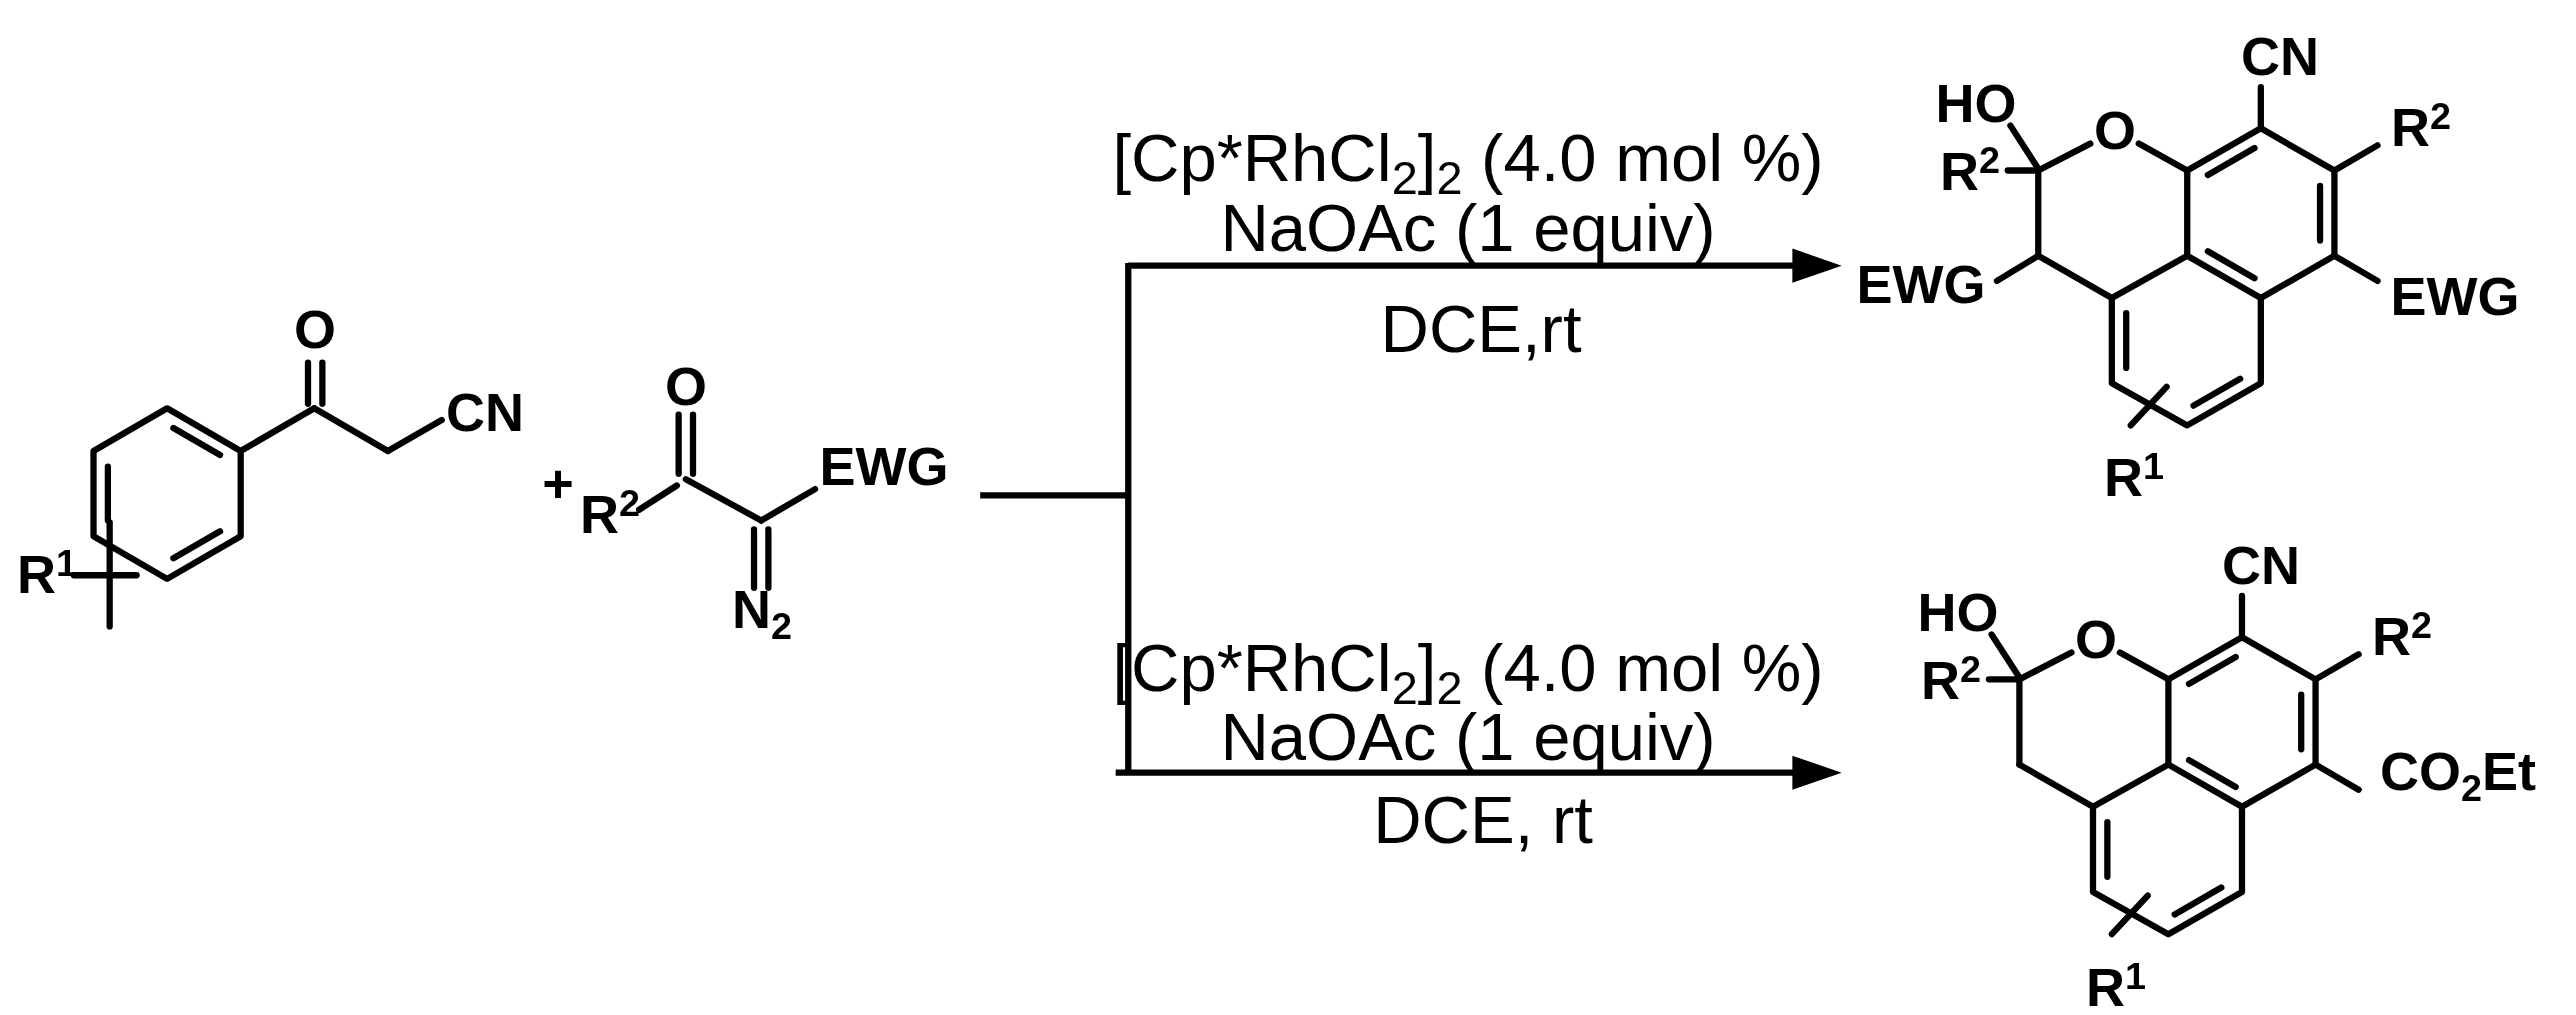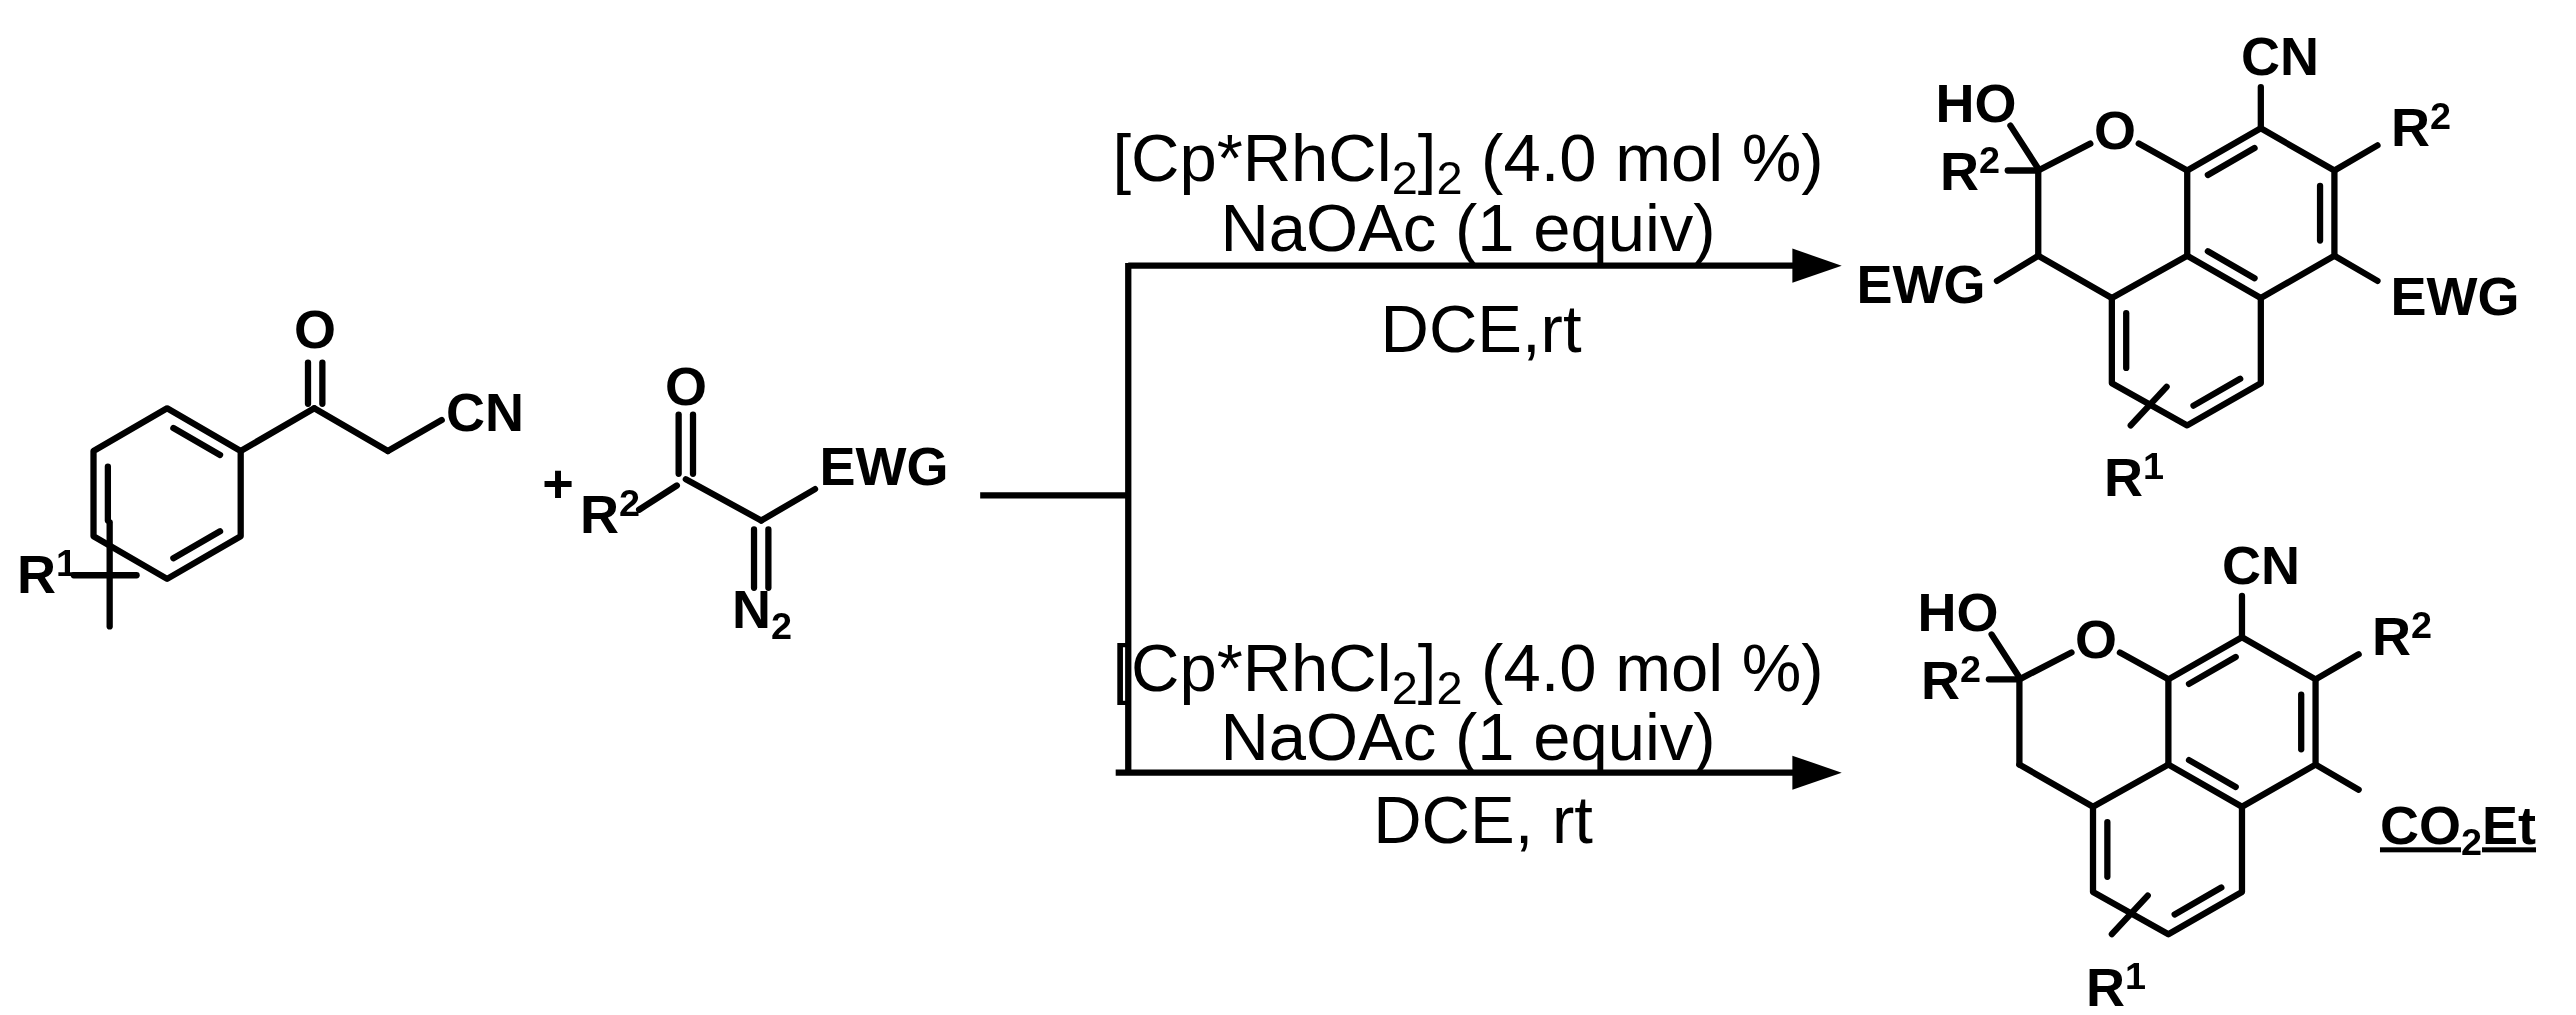--- a/index.html
+++ b/index.html
@@ -139,17 +139,17 @@
   <div class="lbl" style="left:2421px; top:126px;"><span>R</span><span class="seg-sup">2</span></div>
   <div class="lbl" style="left:1921px; top:284px;">EWG</div>
   <div class="lbl" style="left:2455px; top:296px;">EWG</div>
   <div class="lbl" style="left:2134px; top:476px;"><span>R</span><span class="seg-sup">1</span></div>
 
   <div class="lbl" style="left:1958px; top:612px;">HO</div>
   <div class="lbl" style="left:1951px; top:679px;"><span>R</span><span class="seg-sup">2</span></div>
   <div class="lbl" style="left:2096px; top:639px;">O</div>
   <div class="lbl" style="left:2261px; top:565px;">CN</div>
   <div class="lbl" style="left:2402px; top:635px;"><span>R</span><span class="seg-sup">2</span></div>
-  <div class="lbl" style="left:2458px; top:830px;text-decoration:underline;"><span>CO</span><span class="seg-sub">2</span><span>Et</span></div>
+  <div class="lbl" style="left:2458px; top:776px;"><span>CO</span><span class="seg-sub">2</span><span>Et</span></div>
   <div class="lbl" style="left:2116px; top:986px;"><span>R</span><span class="seg-sup">1</span></div>
 
 </div>
 
 
 </body></html>

